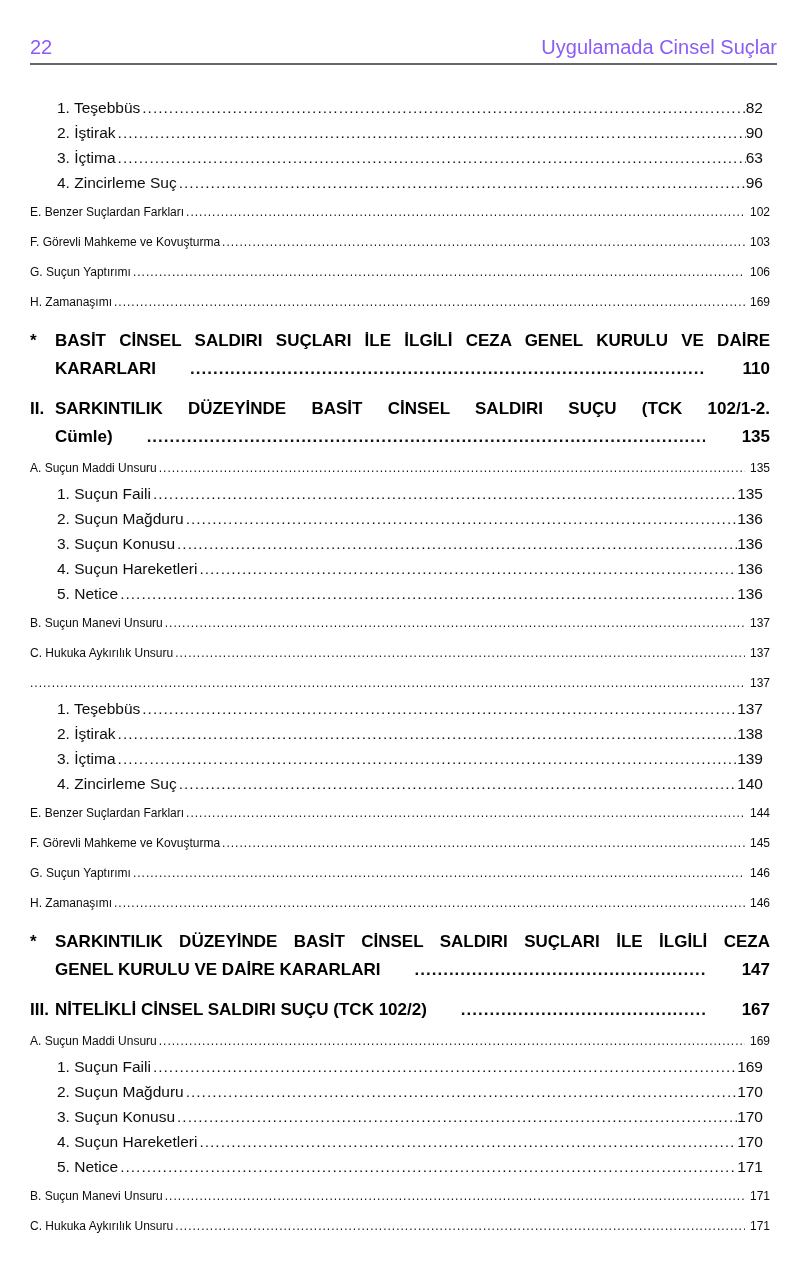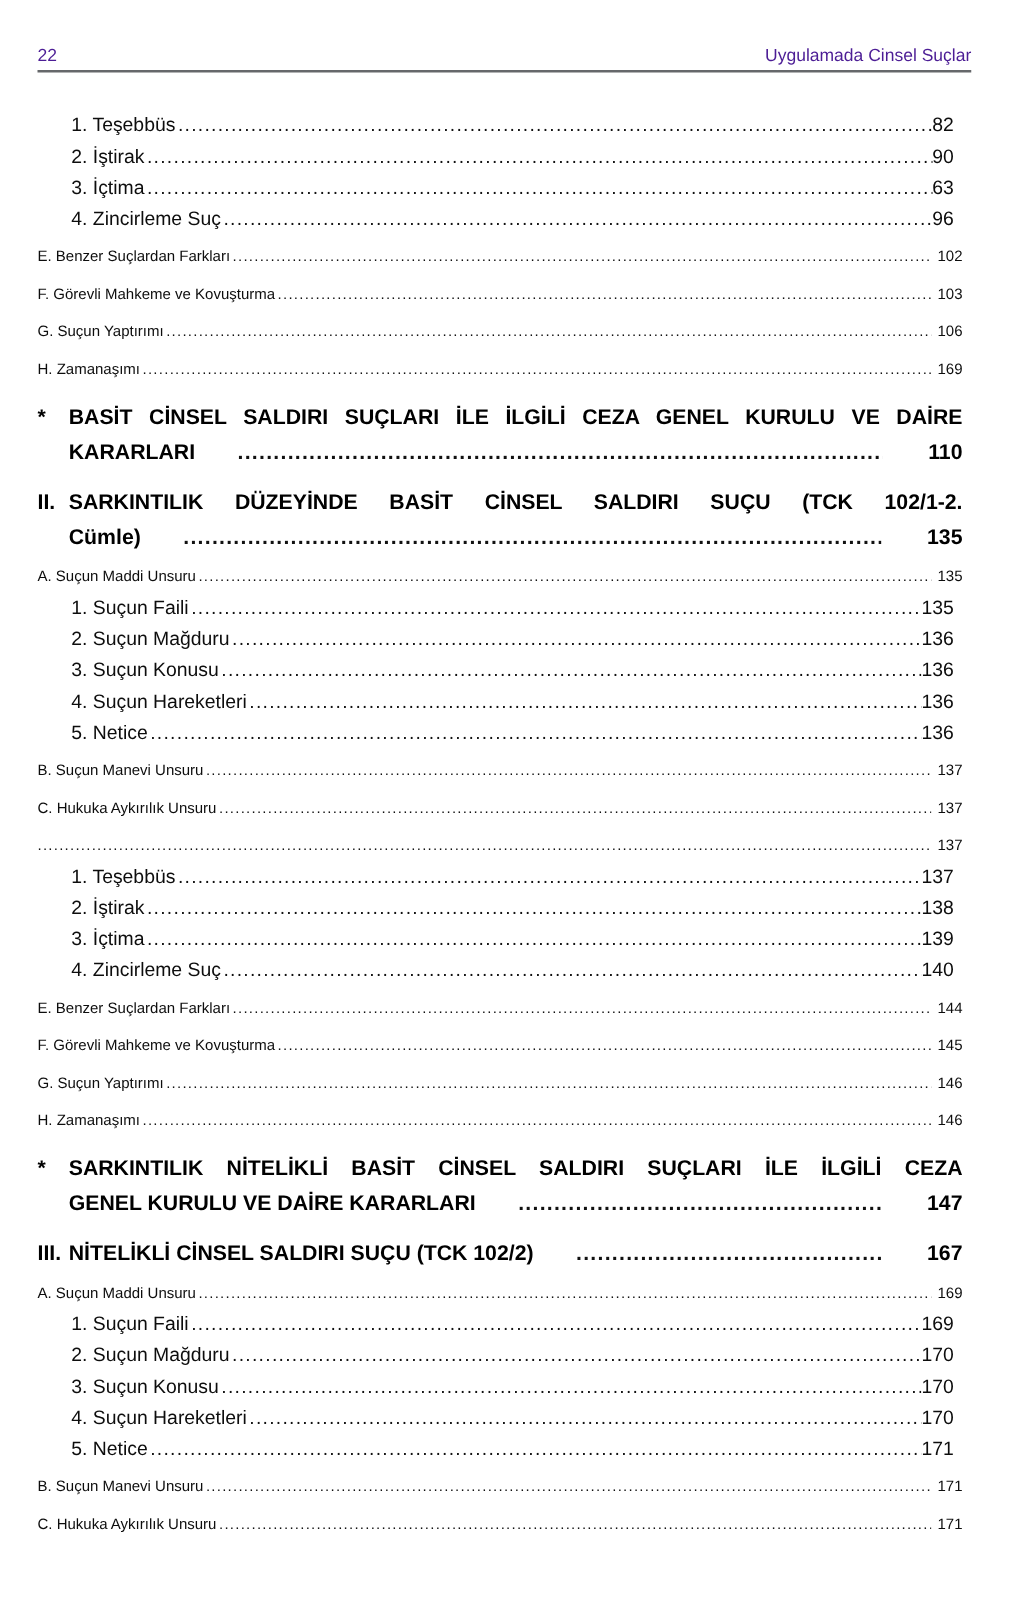--- a/index.html
+++ b/index.html
@@ -6,21 +6,21 @@
   body{
     width:810px;height:1285px;
     font-family:"Liberation Sans",sans-serif;
     color:#000;
     overflow:hidden;
   }
   .page{width:810px;height:1285px;background:#fff;box-sizing:border-box;}
 
   
   .hdr{padding:36px 33px 0 30px;}
-  .hdr-row{display:flex;justify-content:space-between;align-items:baseline;font-size:14px;color:#4c1d95;}
+  .hdr-row{display:flex;justify-content:space-between;align-items:baseline;font-size:20px;color:#8b5cf6;}
   .hdr-rule{border:0;border-top:2px solid #66686b;margin:4px 0 0 0;}
 
   
   .toc{margin:30px 40px 0 30px;}
   .e{display:flex;align-items:baseline;}
   .t{white-space:nowrap;padding-right:2px;text-align:center;}
   .dots{flex:1;min-width:0;overflow:hidden;white-space:nowrap;letter-spacing:1px;color:#111;}
   .pg{white-space:nowrap;}
 
   .sub{font-size:15.5px;line-height:25px;padding-right:7px;margin-left:27px;color:#0d0d0d;}
@@ -190,21 +190,21 @@
         <span class="pg">146</span>
       </div>
       <div class="e letter">
         <span class="t">H. Zamanaşımı</span>
         <span class="dots">............................................................................................................................................................................................................................................................................................................</span>
         <span class="pg">146</span>
       </div>
       <div class="e heading">
         <span class="mk">*</span>
         <div class="hb">
-          <div class="h1">SARKINTILIK NİTELİKLİ BASİT CİNSEL SALDIRI SUÇLARI İLE İLGİLİ CEZA</div>
+          <div class="h1">SARKINTILIK DÜZEYİNDE BASİT CİNSEL SALDIRI SUÇLARI İLE İLGİLİ CEZA</div>
           <div class="h2">
             <span class="t">GENEL KURULU VE DAİRE KARARLARI</span>
             <span class="dots">............................................................................................................................................................................................................................................................................................................</span>
             <span class="pg">147</span>
           </div>
         </div>
       </div>
       <div class="e heading">
         <span class="mk">III.</span>
         <div class="hb">

